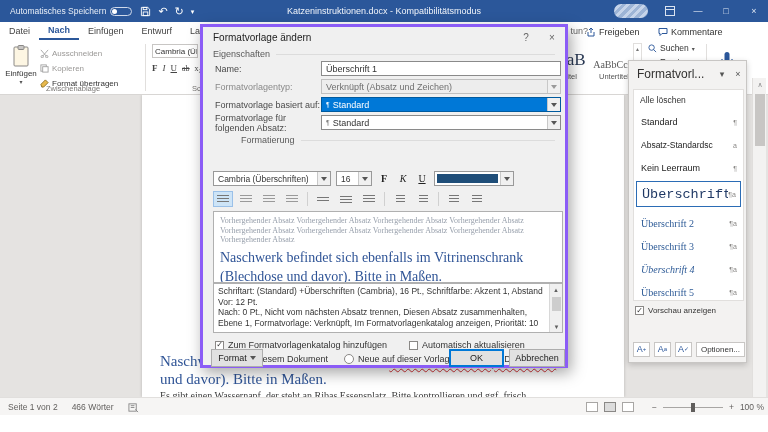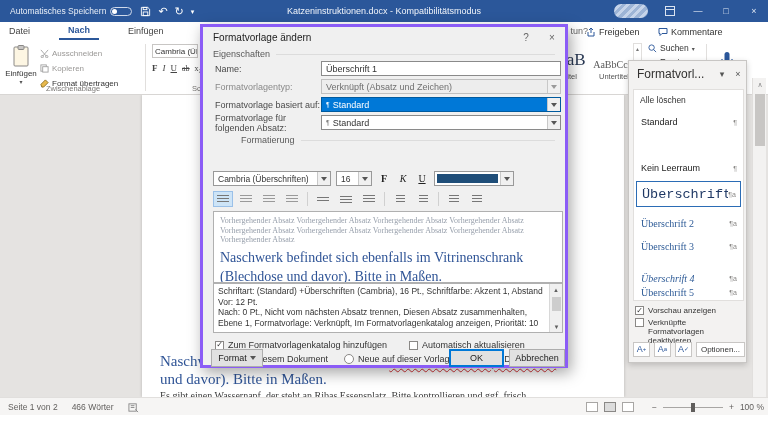--- a/index.html
+++ b/index.html
@@ -22,21 +22,21 @@
   .doc-title { position:absolute; left:0; right:0; top:0; height:22px; display:flex;
     align-items:center; justify-content:center; font-size:9px; color:#f0f4fa; pointer-events:none;border-radius:11px; }
   .tb-right { position:absolute; right:0; top:0; height:22px; display:flex; align-items:center; }
   .avatar { width:34px; height:14px; border-radius:7px; margin-right:8px;
     background:repeating-linear-gradient(135deg,#9db4d6 0 3px,#c6d4ea 3px 6px); }
   .winbtn { width:28px; height:22px; display:flex; align-items:center; justify-content:center;
     color:#dbe4f1; font-size:9px; }
 
   
   .tabsrow { left:0; top:22px; width:768px; height:18px; background:#fff; display:flex;
-    align-items:center; font-size:9px; color:#444;gap:20px; }
+    align-items:center; font-size:9px; color:#444; }
   .tab { padding:0 9px; height:18px; display:flex; align-items:center; }
   .tab.active { color:#2b579a; font-weight:bold; border-bottom:2px solid #2b579a; }
   .tellme-frag { position:absolute; left:563px; top:4px; font-size:9px; color:#666; }
   .share-btn, .comments-btn { position:absolute; top:2px; height:15px; display:flex; align-items:center;
     gap:3px; font-size:9px; color:#333; }
   .share-btn { left:586px; } .comments-btn { left:658px; }
 
   
   .ribbon { left:0; top:40px; width:768px; height:55px; background:#fff;
     border-bottom:1px solid #d8d6d4; }
@@ -387,53 +387,53 @@
       <span class="pane-title">Formatvorl...</span>
       <span class="pane-hbtn">▾</span>
       <span class="pane-hbtn">×</span>
     </div>
     <div class="pane-list">
       <span class="clear-all">Alle löschen</span>
       <div class="style-item" style="top:22px;">
         <span class="si-label si-sans">Standard</span>
         <span class="si-marker">¶</span>
       </div>
+      <div class="style-item" style="top:45px;">
+        <span class="si-label si-sans" style="font-size:8.5px;">Absatz-Standardsc</span>
+        <span class="si-marker">a</span>
+      </div>
       <div class="style-item" style="top:68px;">
         <span class="si-label si-sans">Kein Leerraum</span>
         <span class="si-marker">¶</span>
       </div>
       <div class="style-item selected" style="top:91px;">
         <span class="si-label">Überschrift</span>
         <span class="si-marker">¶a</span>
       </div>
       <div class="style-item" style="top:123px;">
         <span class="si-label si-h">Überschrift 2</span>
         <span class="si-marker">¶a</span>
       </div>
       <div class="style-item" style="top:146px;">
         <span class="si-label si-h">Überschrift 3</span>
         <span class="si-marker">¶a</span>
       </div>
-      <div class="style-item" style="top:169px;margin-top:9px;">
+      <div class="style-item" style="top:169px;">
         <span class="si-label si-h" style="font-style:italic;">Überschrift 4</span>
         <span class="si-marker">¶a</span>
       </div>
       <div class="style-item" style="top:192px;">
         <span class="si-label si-h">Überschrift 5</span>
         <span class="si-marker">¶a</span>
       </div>
     </div>
     <div class="pane-foot">
       <div class="pf-row">
         <span class="cb">✓</span>
         <span>Vorschau anzeigen</span>
-      </div>
-      <div class="pf-row">
-        <span class="cb"></span>
-        <span>Verknüpfte Formatvorlagen deaktivieren</span>
       </div>
     </div>
     <div class="pane-btns">
       <span class="abtn">
         <span>A</span>
           <sub>+</sub>
       </span>
       <span class="abtn">
         <span>A</span>
           <sub>a</sub>

